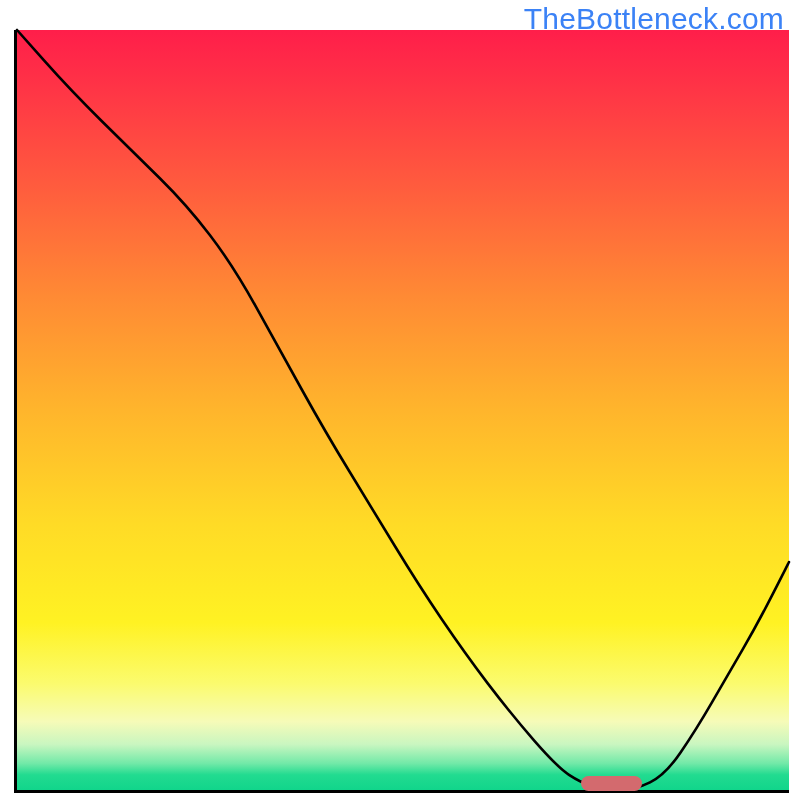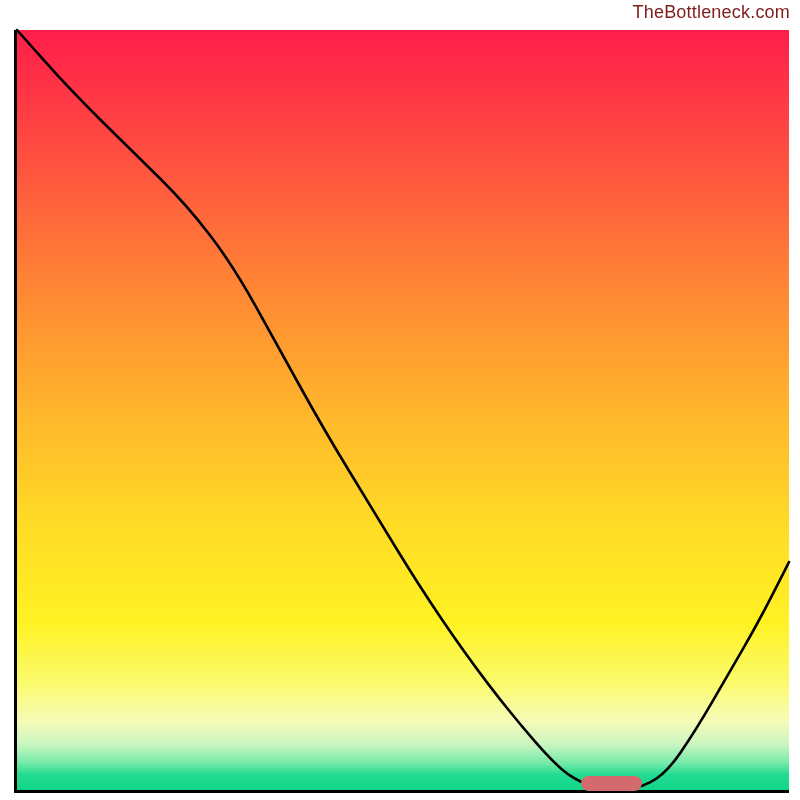--- a/index.html
+++ b/index.html
@@ -12,23 +12,23 @@
     overflow: hidden;
   }
   .wrap {
     position: relative;
     width: 800px;
     height: 800px;
   }
   .attribution {
     position: absolute;
     top: 2px;
-    right: 10px;
-    color: #7f1d1d;
-    font-size: 18px;
+    right: 16px;
+    color: #3b82f6;
+    font-size: 30px;
     font-weight: 400;
     letter-spacing: 0.2px;
   }
   .plot {
     position: absolute;
     left: 14px;
     top: 30px;
     width: 772px;
     height: 760px;
     border-left: 3px solid #000;

